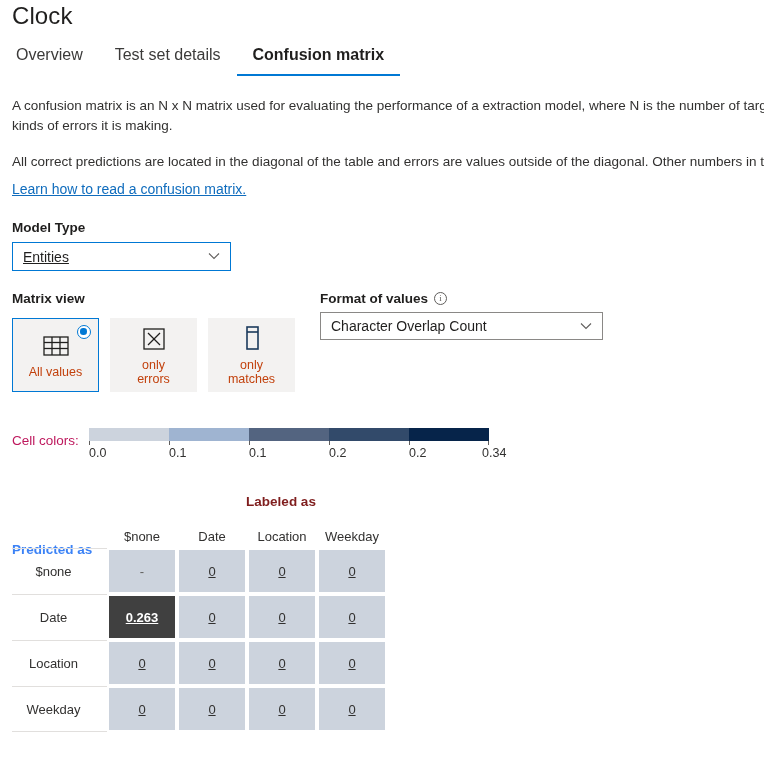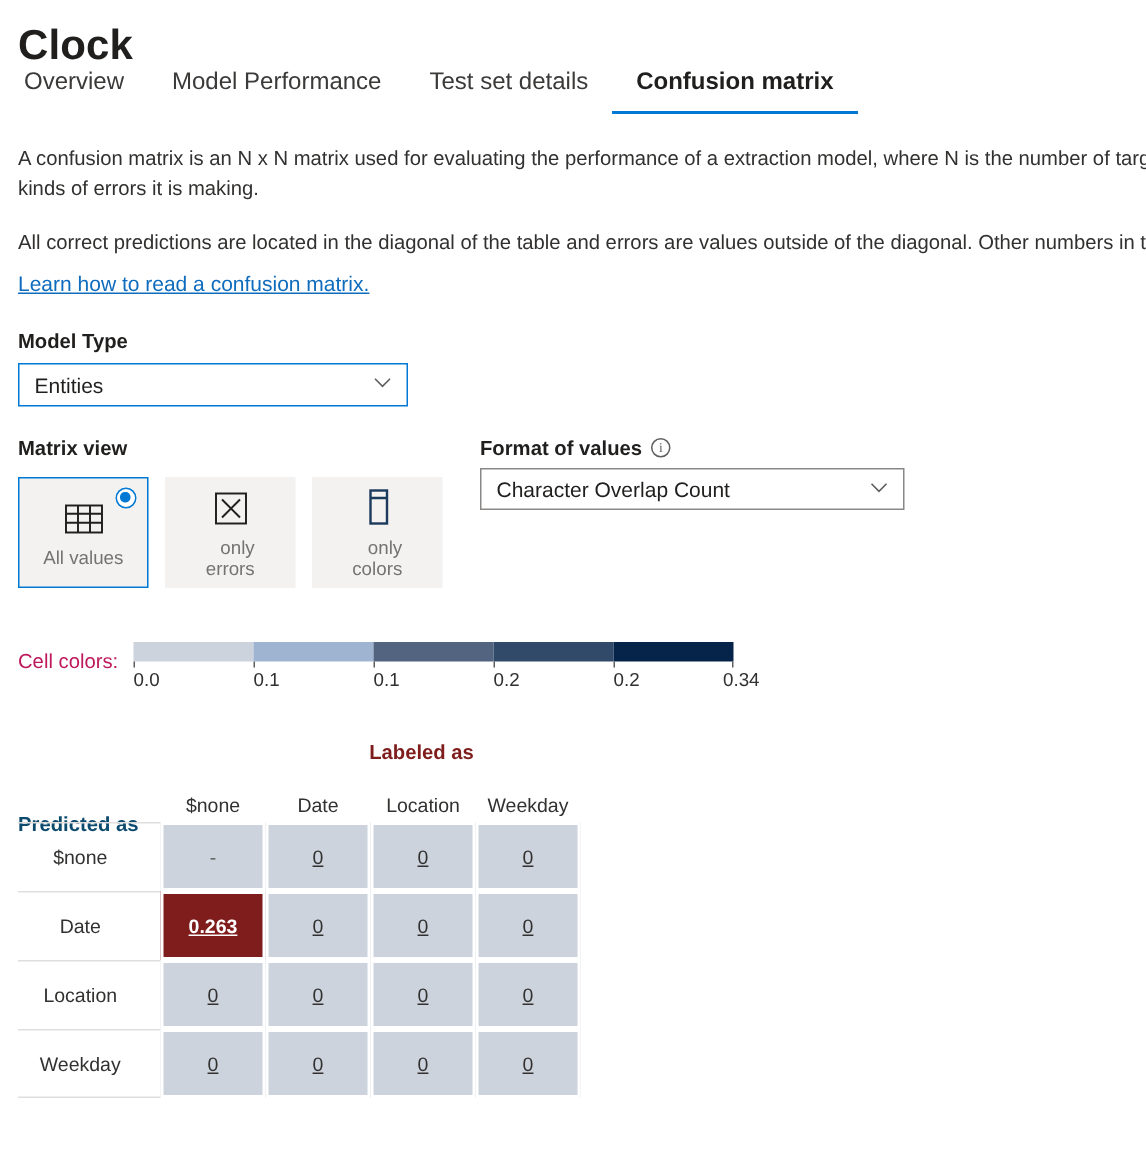--- a/index.html
+++ b/index.html
@@ -9,23 +9,22 @@
     background: #ffffff;
     font-family: "Liberation Sans", sans-serif;
     color: #201f1e;
     overflow: hidden;
   }
   .page { position: relative; width: 764px; height: 767px; overflow: hidden; }
 
   
   .title {
     position: absolute; left: 12px; top: 2px;
-    font-size: 28px; font-weight: 700; color: #201f1e;
+    font-size: 24px; font-weight: 400; color: #201f1e;
     letter-spacing: .1px;
-    margin-top: 12px;
   }
 
   
   .tabs {
     position: absolute; left: 12px; top: 45px;
     display: flex; align-items: flex-start; gap: 0;
   }
   .tab {
     font-size: 16px; color: #3b3a39;
     padding: 0 16px 9px 16px;
@@ -58,22 +57,23 @@
     font-size: 13.5px; font-weight: 600; color: #201f1e;
   }
   .lbl-model-type { position: absolute; left: 12px; top: 220px; }
   .dropdown {
     display: flex; align-items: center; justify-content: space-between;
     background: #ffffff; padding: 0 10px;
     font-size: 14px; color: #201f1e; cursor: pointer;
   }
   .dd-model-type {
     position: absolute; left: 12px; top: 242px;
-    width: 260px; height: 29px;
+    width: 219px; height: 29px;
     border: 1px solid #0078d4;
+    text-decoration: underline;
   }
   .chev { color: #605e5c; font-size: 11px; line-height: 1; }
 
   
   .lbl-matrix-view { position: absolute; left: 12px; top: 291px; }
   .cards {
     position: absolute; left: 12px; top: 318px;
     display: flex; gap: 11px;
   }
   .card {
@@ -94,21 +94,21 @@
   .card .radio::after {
     content: ""; position: absolute;
     left: 2.3px; top: 2.3px; width: 6.4px; height: 6.4px;
     border-radius: 50%; background: #0078d4;
   }
   .card .glyph {
     height: 30px; display: flex; align-items: center; justify-content: center;
     margin-bottom: 4px;
   }
   .card .cap {
-    font-size: 12.5px; color: #737373; text-align: right; line-height: 14px;
+    font-size: 12.5px; color: #c2410c; text-align: center; line-height: 14px;
   }
 
   
   .lbl-format {
     position: absolute; left: 320px; top: 291px;
     display: flex; align-items: center; gap: 6px;
   }
   .info-icon {
     width: 13px; height: 13px; border: 1px solid #605e5c;
     border-radius: 50%; color: #605e5c;
@@ -144,21 +144,21 @@
   }
 
   
   .labeled-as {
     position: absolute; left: 141px; top: 494px;
     width: 280px; text-align: center;
     font-size: 13.5px; font-weight: 600; color: #7f1d1d;
   }
   .predicted-as {
     position: absolute; left: 12px; top: 542px;
-    font-size: 13.5px; font-weight: 600; color: #0c4a6e;
+    font-size: 13.5px; font-weight: 600; color: #3b82f6;
   }
   table.matrix {
     position: absolute; left: 12px; top: 524px;
     border-collapse: separate; border-spacing: 0;
   }
   table.matrix th.colhead {
     width: 70px; height: 24px;
     font-size: 13px; font-weight: 400; color: #323130;
     text-align: center; vertical-align: middle; padding: 0;
   }
@@ -178,33 +178,32 @@
     border: 2px solid #ffffff;
     background: #ccd3dd;
     font-size: 13px;
   }
   table.matrix td.cell .val {
     color: #323130; text-decoration: underline; cursor: pointer;
   }
   table.matrix td.cell .val.plain {
     text-decoration: none; cursor: default; color: #605e5c;
   }
-  table.matrix td.cell.hot { background: #7f1d1d; }
+  table.matrix td.cell.hot { background: #404040; }
   table.matrix td.cell.hot .val { color: #ffffff; font-weight: 600; }
 </style>
 </head>
 <body>
 
 <div class="page">
 
   <div class="title">Clock</div>
 
   <div class="tabs">
     <div class="tab">Overview</div>
-    <div class="tab">Model Performance</div>
     <div class="tab">Test set details</div>
     <div class="tab active">Confusion matrix</div>
   </div>
 
   <div class="desc">
     <p>A confusion matrix is an N x N matrix used for evaluating the performance of a extraction model, where N is the number of target kinds of errors it is making.</p>
     <p>All correct predictions are located in the diagonal of the table and errors are values outside of the diagonal. Other numbers in the</p>
   </div>
   <a class="learn-link">Learn how to read a confusion matrix.</a>
 
@@ -251,21 +250,21 @@
 
     <div class="card">
       <div class="glyph">
         <svg width="20" height="28" viewBox="0 0 20 28">
           <rect x="5" y="2" width="11" height="22" fill="none" stroke="#1b3a5c" stroke-width="1.6"></rect>
           <line x1="5" y1="7" x2="16" y2="7" stroke="#1b3a5c" stroke-width="1.6"></line>
         </svg>
       </div>
       <div class="cap">
         <div>only</div>
-        <div>colors</div>
+        <div>matches</div>
       </div>
     </div>
   </div>
 
   <div class="lbl-format">
     <span class="field-label">Format of values</span>
     <span class="info-icon">i</span>
   </div>
   <div class="dropdown dd-format">
     <span>Character Overlap Count</span>

